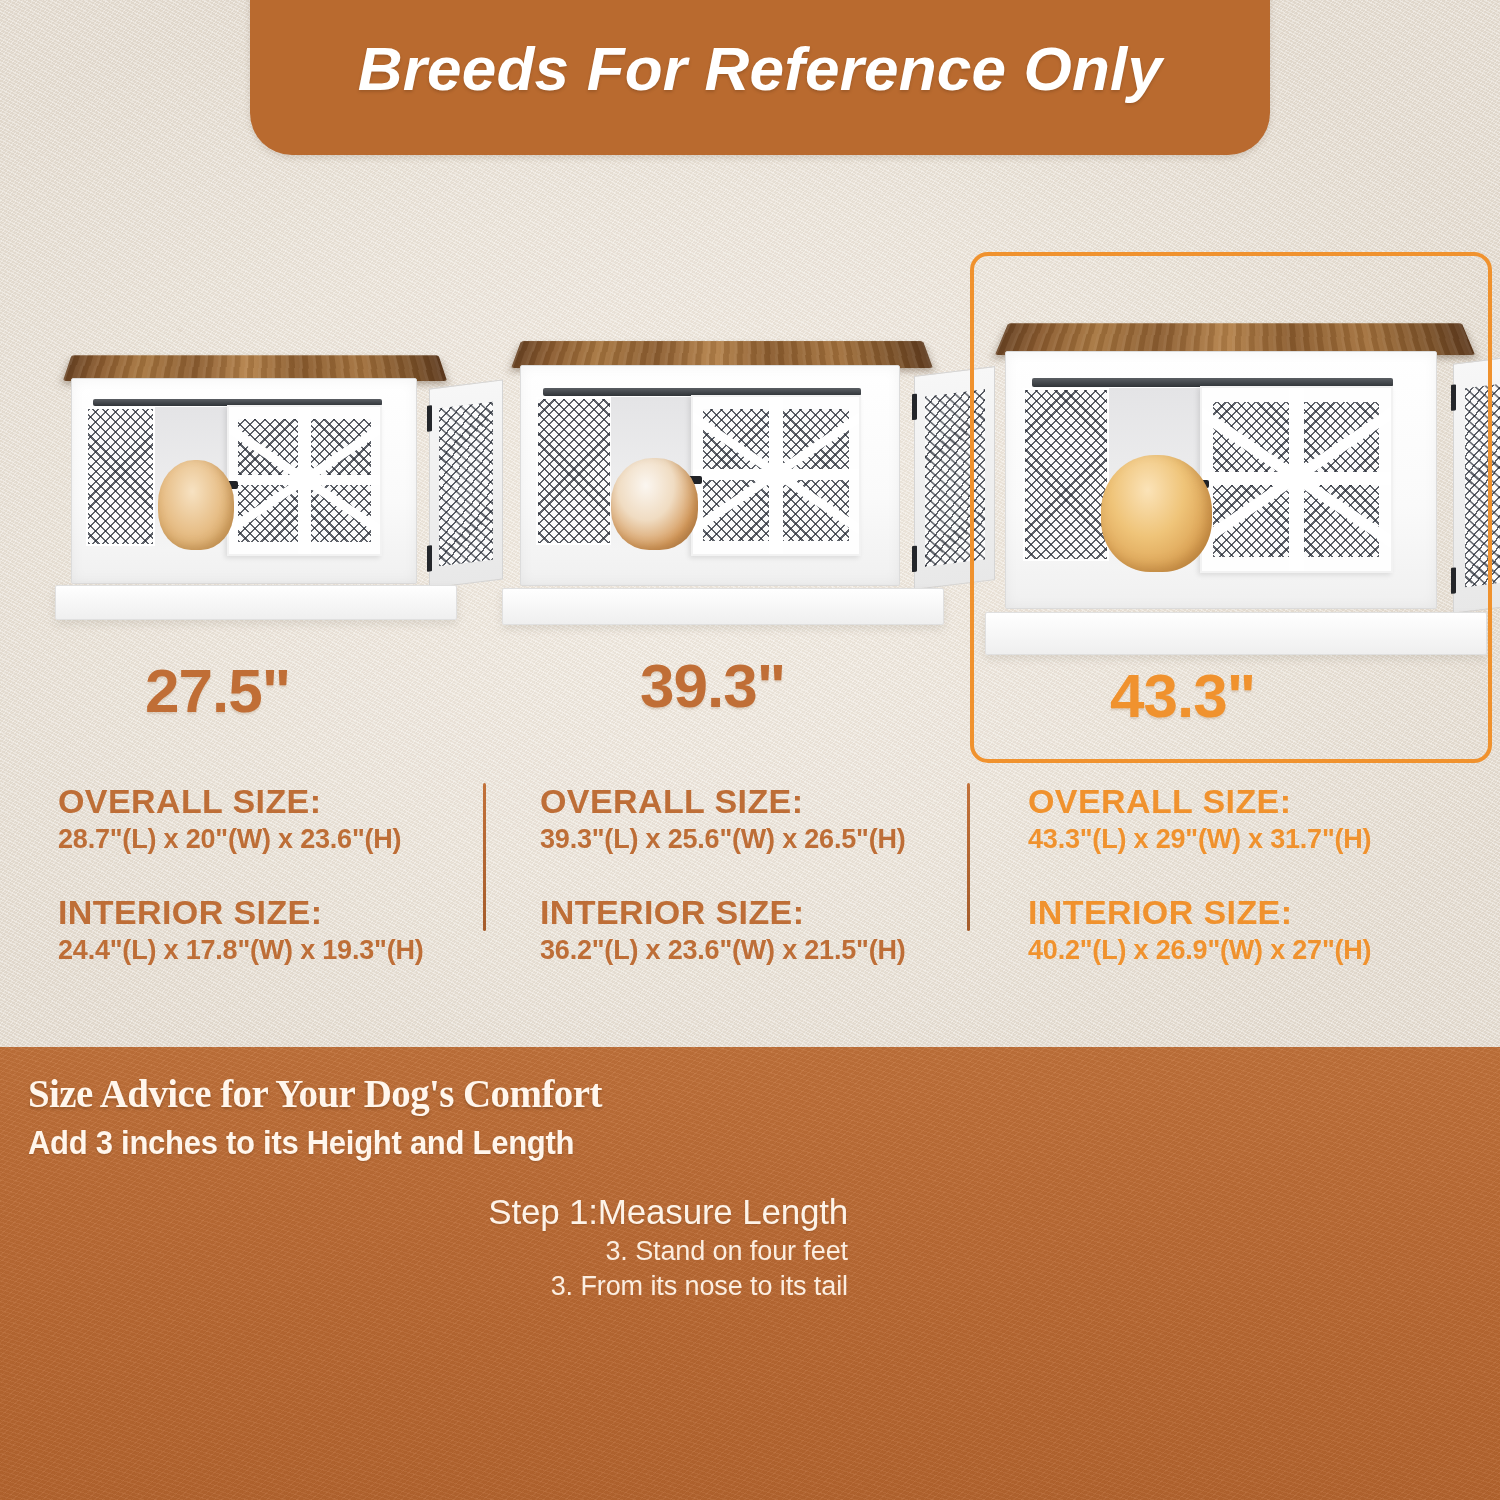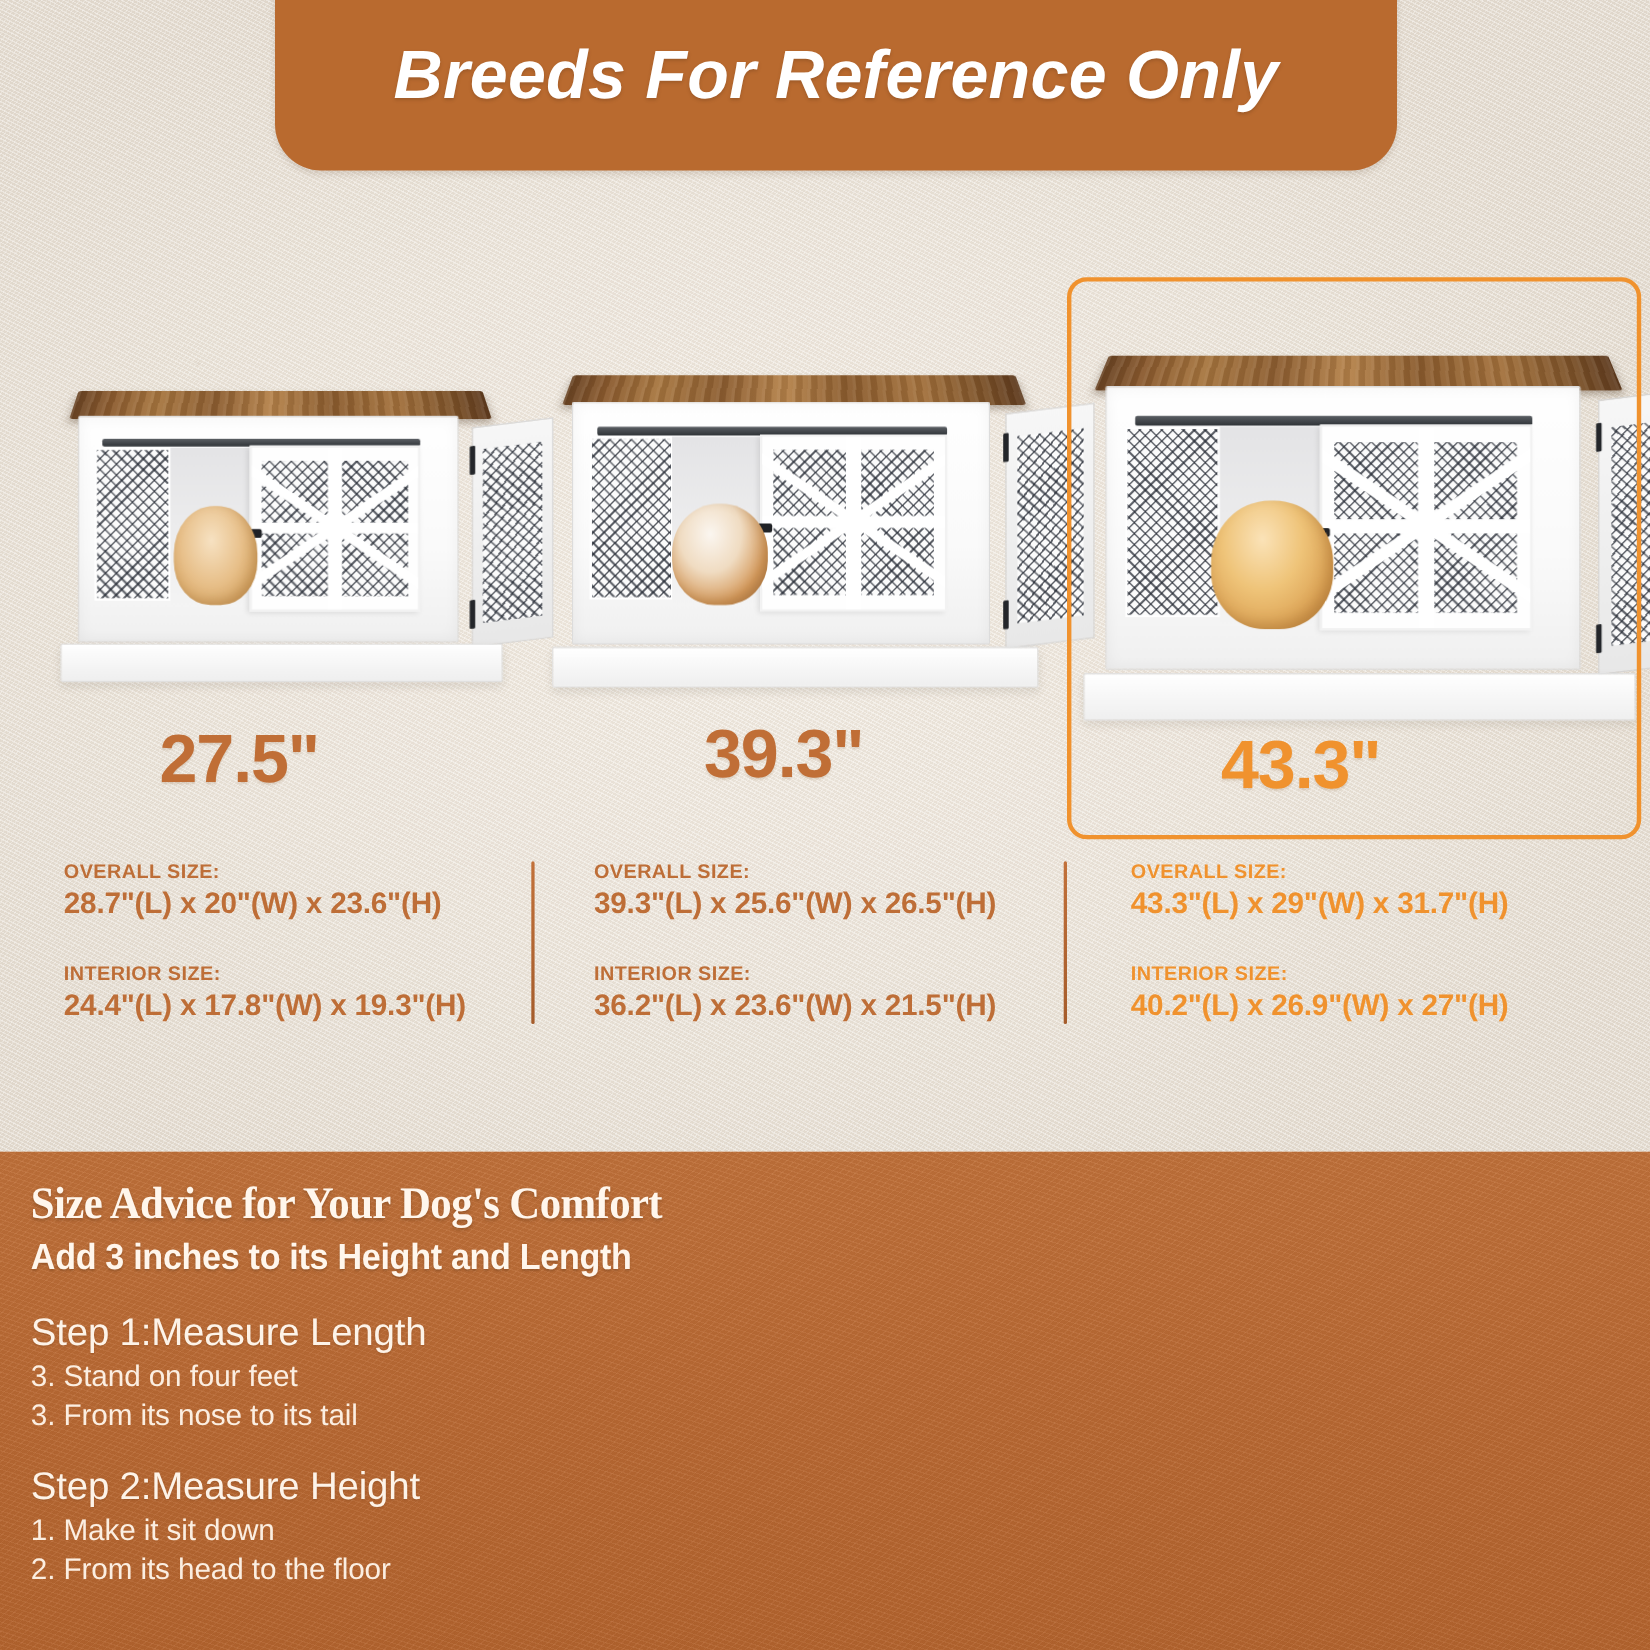--- a/index.html
+++ b/index.html
@@ -128,21 +128,21 @@
   #size1{left:145px;top:655px;color:#C06E36;}
   #size2{left:640px;top:650px;color:#C06E36;}
   #size3{left:1110px;top:660px;color:#F0922E;}
 
   
   .spec-col{position:absolute;top:782px;width:440px;}
   #spec1{left:58px;}
   #spec2{left:540px;}
   #spec3{left:1028px;}
   .spec-head{
-    font-size:18px;font-weight:700;letter-spacing:.4px;
+    font-size:34px;font-weight:700;letter-spacing:.4px;
     font-family:"Liberation Sans",sans-serif;margin-bottom:3px;
   }
   .spec-val{
     font-size:27px;font-weight:700;letter-spacing:-.2px;
     font-family:"Liberation Sans",sans-serif;white-space:nowrap;
   }
   .spec-gap{height:38px;}
   .muted{color:#BE6E37;}
   .bright{color:#F0922E;}
 
@@ -175,21 +175,21 @@
     transform:scaleX(.95);transform-origin:left;
     white-space:nowrap;
   }
   #advice-sub{
     color:#FFF6EC;font-size:33px;font-weight:700;margin-top:7px;
     font-family:"Liberation Sans",sans-serif;letter-spacing:-.3px;
     text-shadow:0 1px 2px rgba(70,35,10,.25);
     transform:scaleX(.94);transform-origin:left;
     white-space:nowrap;
   }
-  .step-block{margin-top:30px;}
+  .step-block{margin-top:30px;text-align:right;}
   .step-title{
     color:#FDF3E8;font-size:35px;font-weight:400;letter-spacing:-.2px;
     font-family:"Liberation Sans",sans-serif;
     text-shadow:0 1px 2px rgba(70,35,10,.2);
     white-space:nowrap;
   }
   .step-line{
     color:#FBEEE1;font-size:27px;font-weight:400;margin-top:4px;
     font-family:"Liberation Sans",sans-serif;letter-spacing:-.1px;
     white-space:nowrap;
@@ -326,20 +326,15 @@
   <div id="advice-text">
     <div id="advice-title">Size Advice for Your Dog's Comfort</div>
     <div id="advice-sub">Add 3 inches to its Height and Length</div>
 
     <div class="step-block">
       <div class="step-title">Step 1:Measure Length</div>
       <div class="step-line">3. Stand on four feet</div>
       <div class="step-line">3. From its nose to its tail</div>
     </div>
 
-    <div class="step-block">
-      <div class="step-title">Step 2:Measure Height</div>
-      <div class="step-line">1. Make it sit down</div>
-      <div class="step-line">2. From its head to the floor</div>
-    </div>
   </div>
 
 </div>
 
 </body></html>

